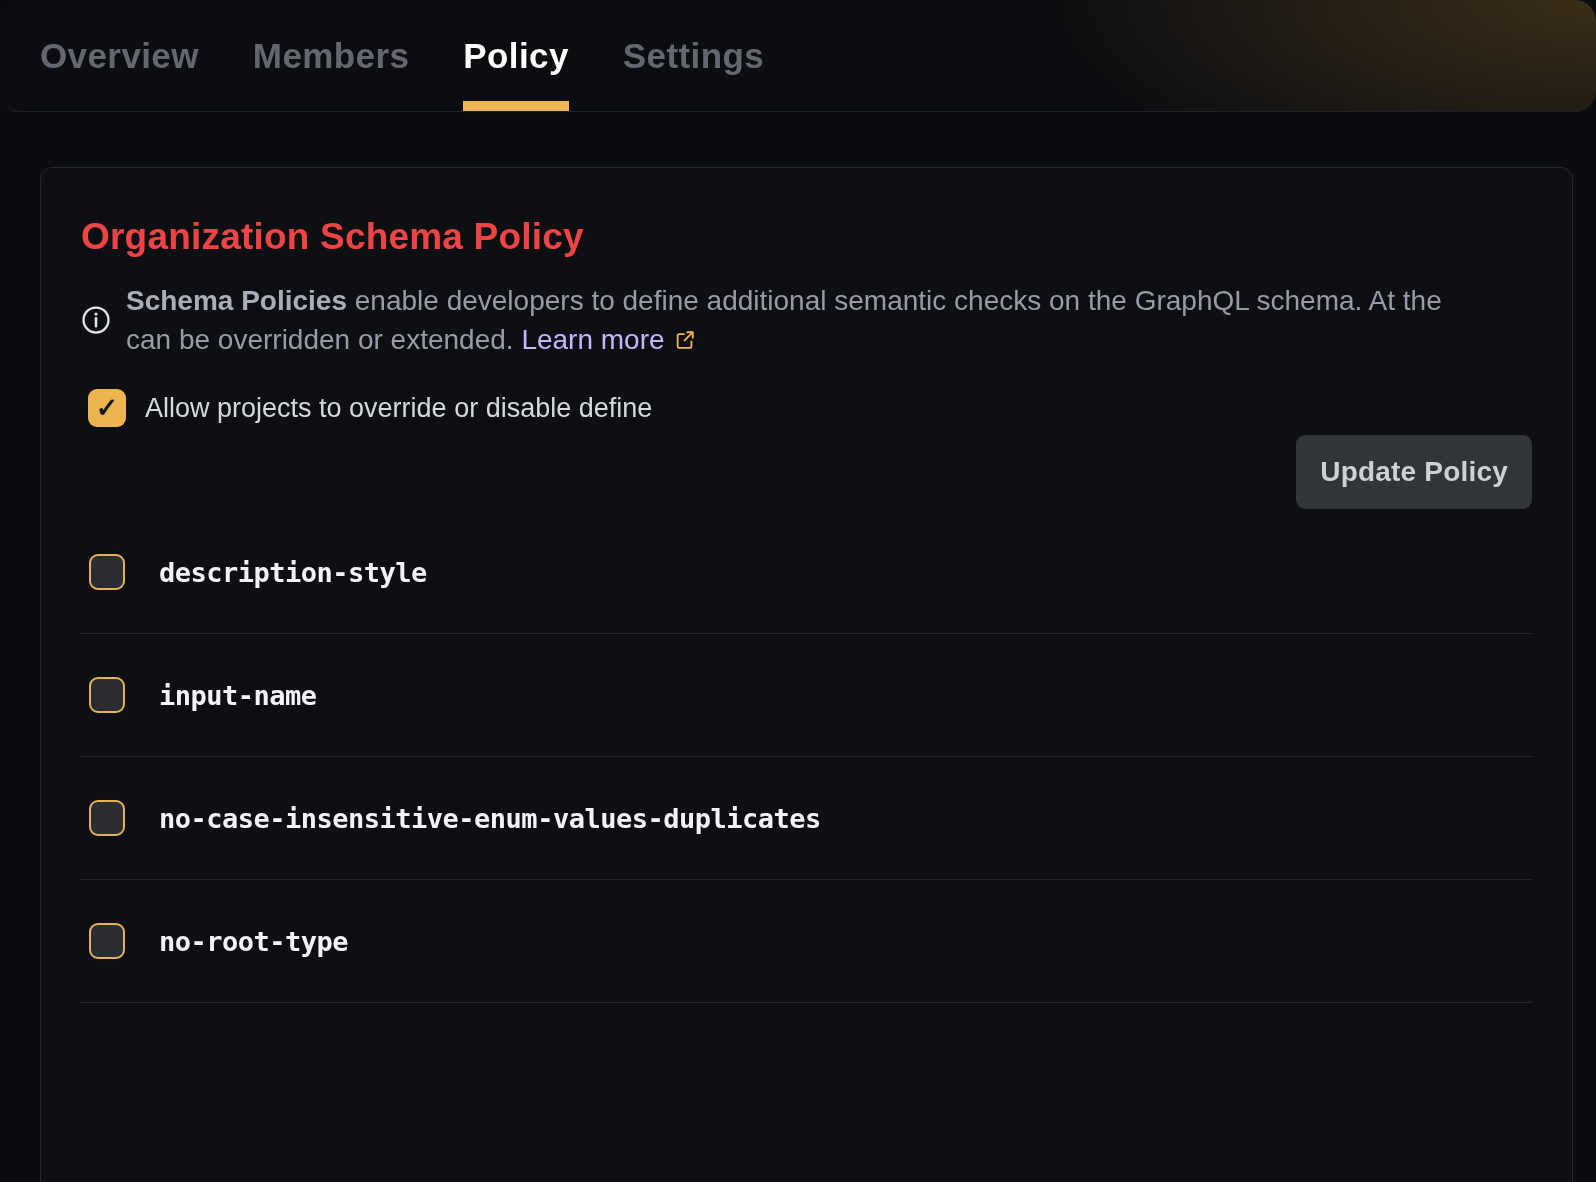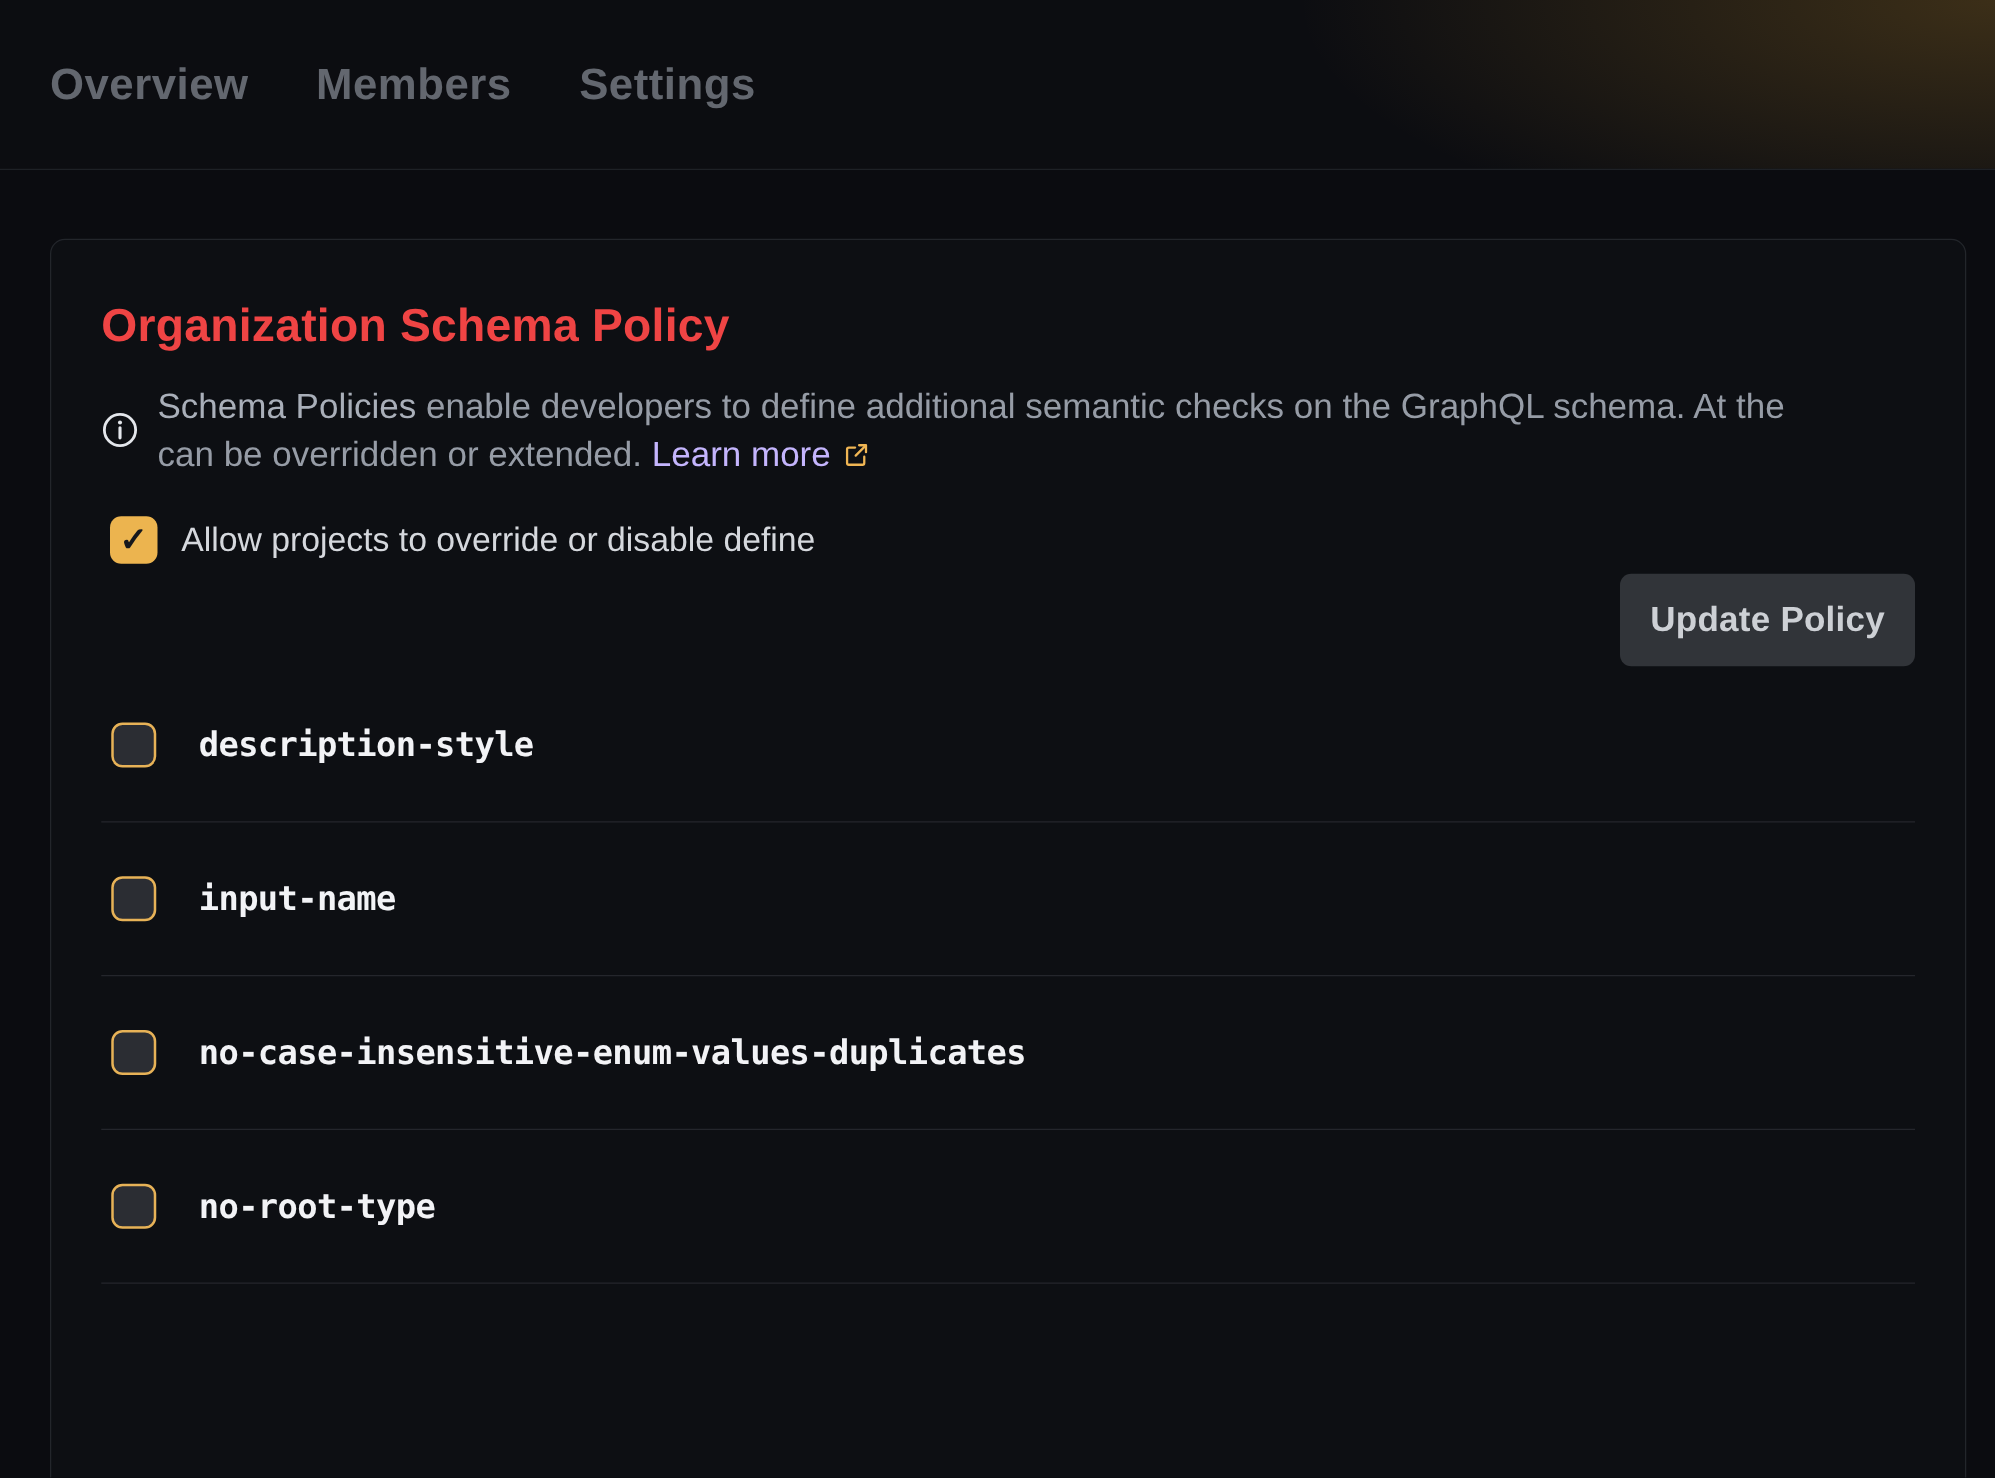--- a/index.html
+++ b/index.html
@@ -5,26 +5,27 @@
   * { box-sizing: border-box; margin: 0; padding: 0; }
   html, body { width: 1596px; height: 1182px; overflow: hidden; }
   body {
     background: #0b0c10;
     font-family: "Liberation Sans", sans-serif;
     -webkit-font-smoothing: antialiased;
   }
 
   
   header.tabbar {
-    height: 136px;
+    height: 112px;
     border-bottom: 1px solid #1e2126;
     background:
       radial-gradient(820px 300px at 100% 0%, rgba(197,143,44,0.26), rgba(197,143,44,0) 68%),
       #0c0d11;
     display: flex;
+    border-radius: 21px;
   }
   nav.tabs { display: flex; gap: 54px; padding: 0 40px; }
   .tab {
     position: relative;
     display: flex; align-items: center;
     font-size: 35px; font-weight: 700; letter-spacing: 0.4px;
     color: #63676f; cursor: pointer; white-space: nowrap;
   }
   .tab.active { color: #ffffff; }
   .tab.active::after {
@@ -43,21 +44,21 @@
   h1.card-title {
     font-size: 37px; font-weight: 700; color: #ef4444;
     letter-spacing: 0.2px; line-height: 44px; margin-bottom: 22px;
   }
 
   
   .info { display: flex; align-items: center; gap: 15px; }
   .info-icon { flex: none; width: 30px; height: 30px; display: block; }
   .info p { font-size: 28px; line-height: 39px; color: #969ca6; }
   .info .line { display: block; }
-  .info strong { color: #a9afb9; font-weight: 400; }
+  .info strong { color: #a9afb9; font-weight: 700; }
   a.learn-more { color: #c4b5fd; text-decoration: none; cursor: pointer; }
   .ext-icon { display: inline-block; width: 22px; height: 22px; margin-left: 9px; vertical-align: -2px; }
 
   
   .allow-row {
     margin-top: 30px; padding-left: 7px;
     display: flex; align-items: center; gap: 19px;
     color: #d5d8dd; font-size: 27px; cursor: pointer; width: fit-content;
   }
   .cb-checked {
@@ -95,20 +96,21 @@
     letter-spacing: -0.5px;
   }
 </style>
 </head>
 <body>
 
 <header class="tabbar">
   <nav class="tabs">
     <div class="tab">Overview</div>
     <div class="tab">Members</div>
+    <div class="tab active">Policy</div>
     <div class="tab">Settings</div>
   </nav>
 </header>
 
 <main>
   <section class="card">
 
     <h1 class="card-title">Organization Schema Policy</h1>
 
     <div class="info">

